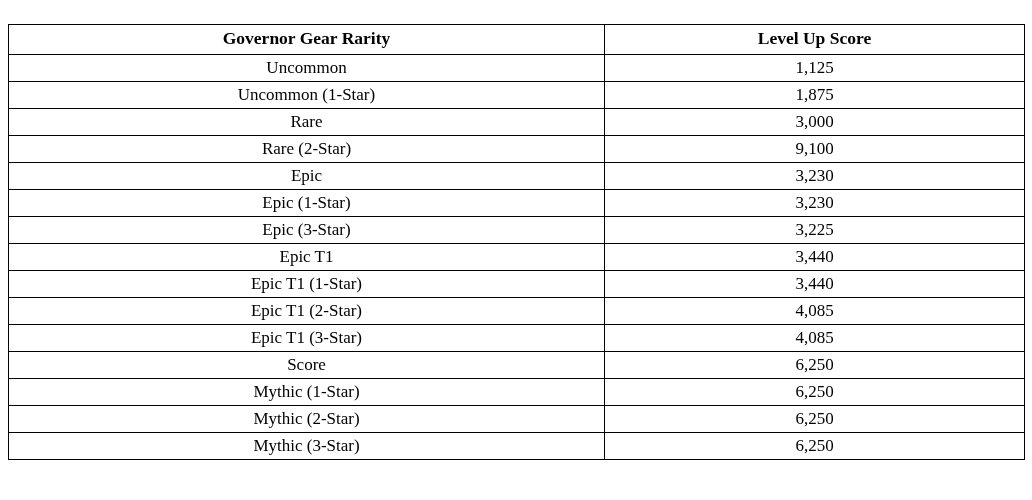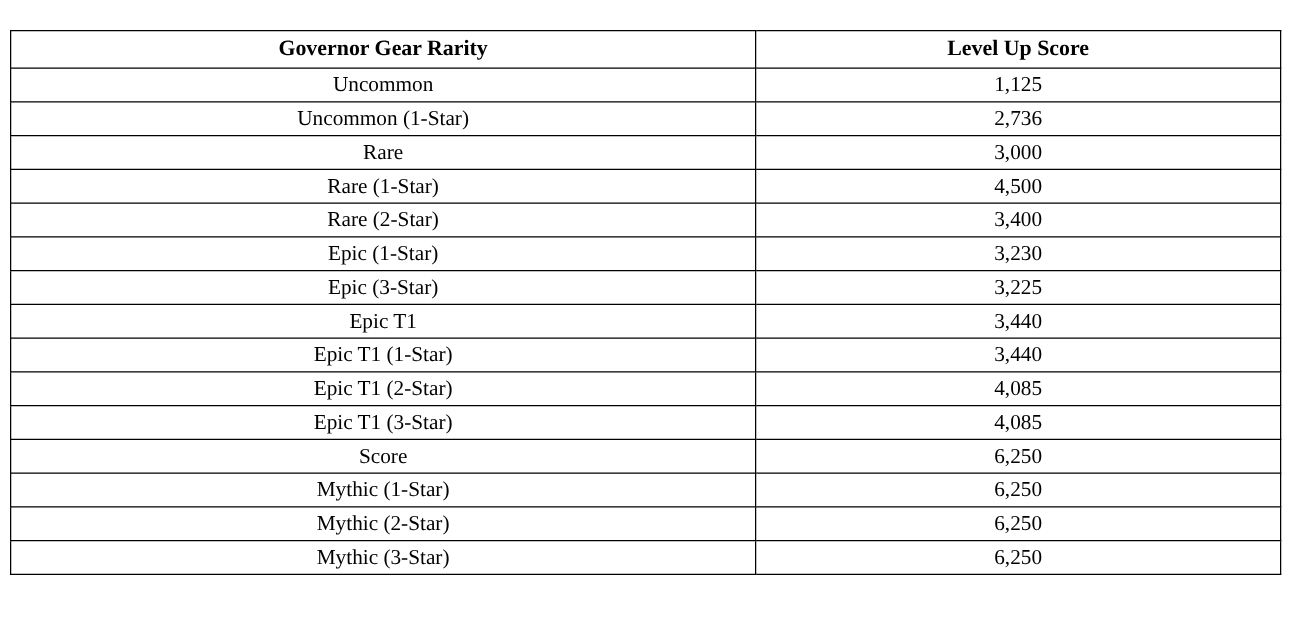--- a/index.html
+++ b/index.html
@@ -63,33 +63,33 @@
         <th>Level Up Score</th>
       </tr>
     </thead>
     <tbody>
         <tr>
           <td>Uncommon</td>
           <td>1,125</td>
         </tr>
         <tr>
           <td>Uncommon (1-Star)</td>
-          <td>2,736</td>
+          <td>1,875</td>
         </tr>
         <tr>
           <td>Rare</td>
           <td>3,000</td>
         </tr>
         <tr>
-          <td>Rare (1-Star)</td>
-          <td>4,500</td>
+          <td>Rare (2-Star)</td>
+          <td>9,100</td>
         </tr>
         <tr>
-          <td>Rare (2-Star)</td>
-          <td>3,400</td>
+          <td>Epic</td>
+          <td>3,230</td>
         </tr>
         <tr>
           <td>Epic (1-Star)</td>
           <td>3,230</td>
         </tr>
         <tr>
           <td>Epic (3-Star)</td>
           <td>3,225</td>
         </tr>
         <tr>

